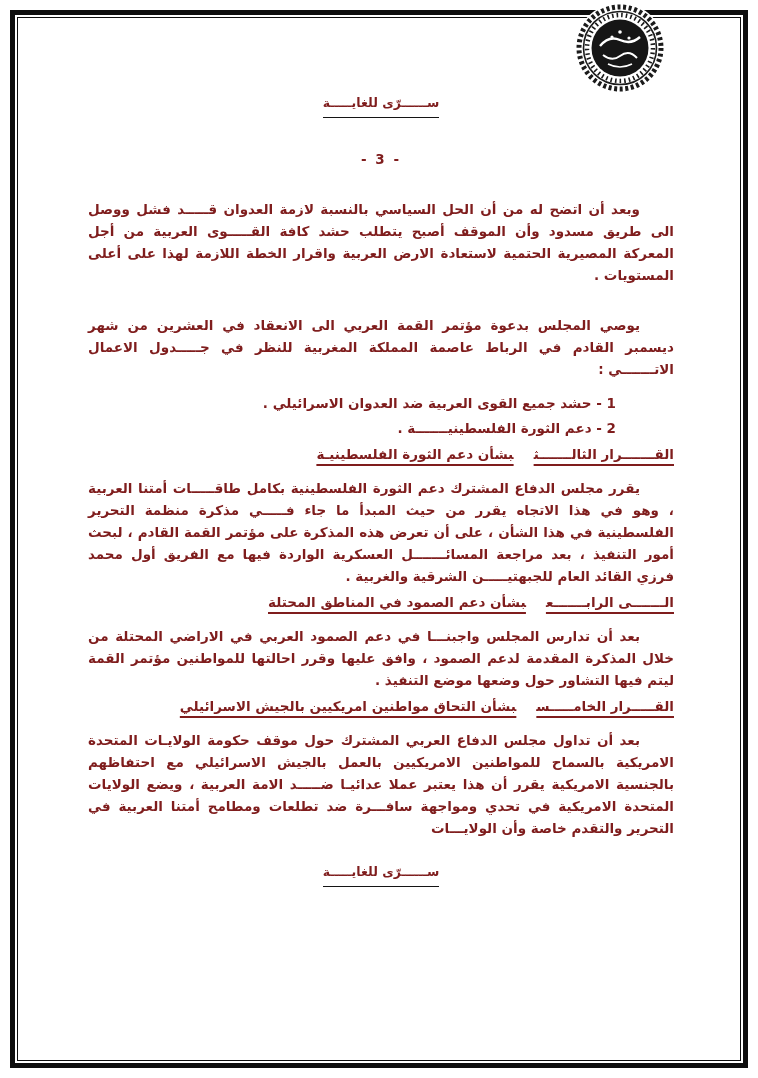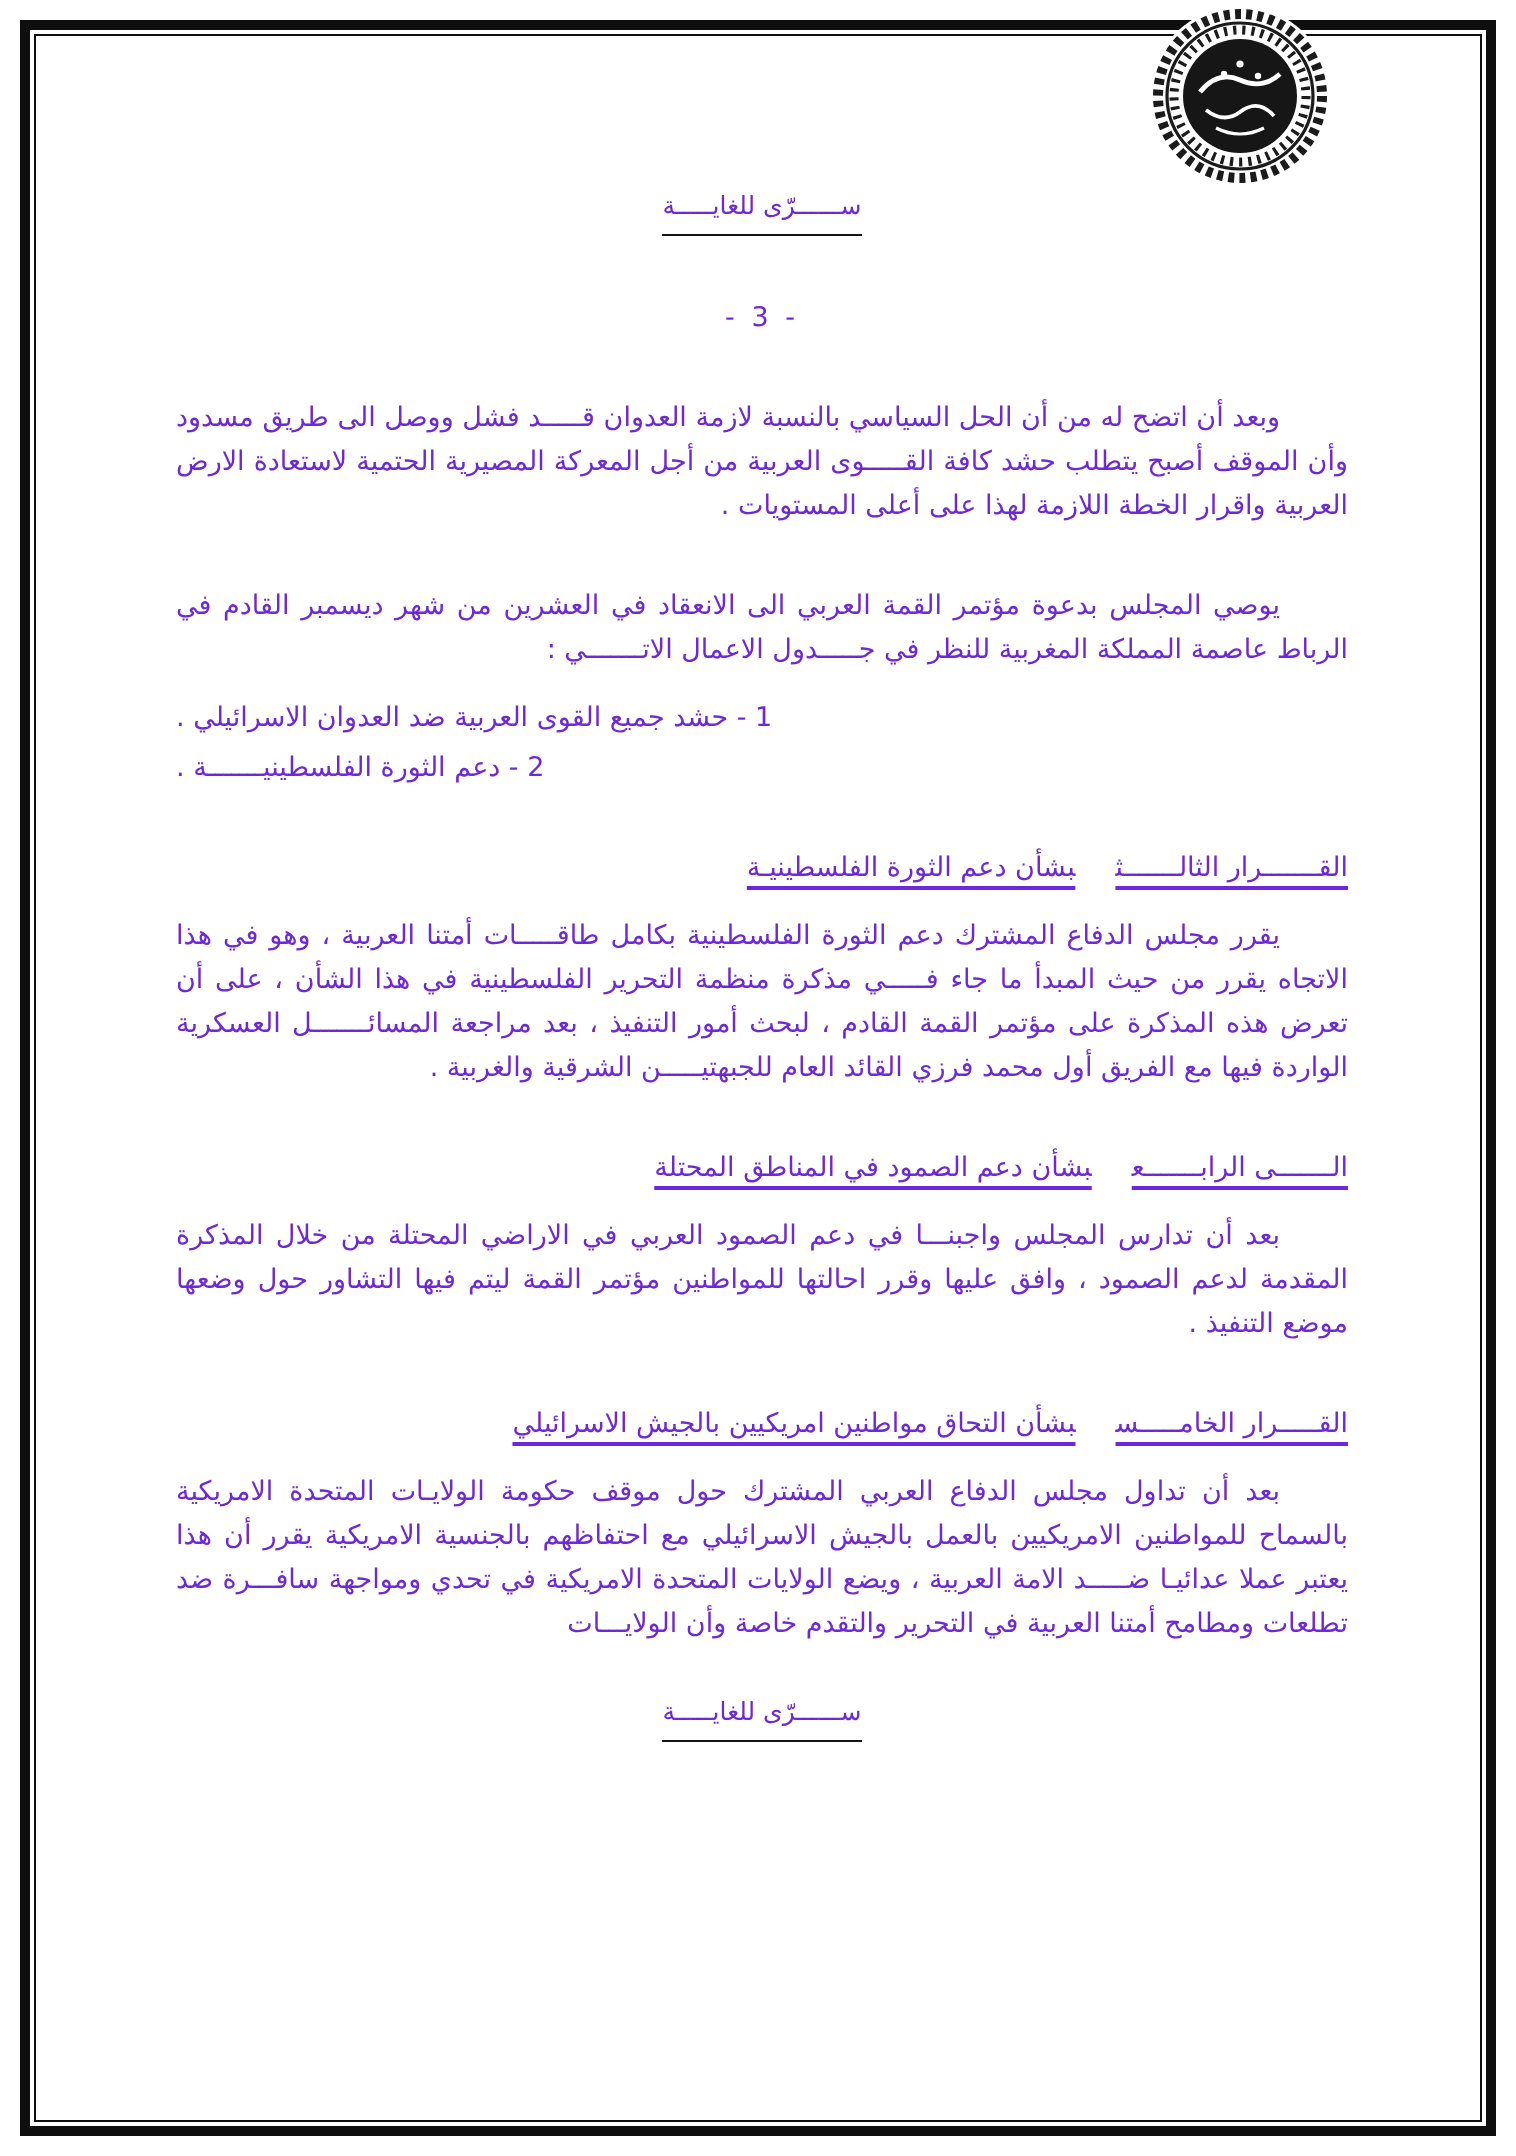--- a/index.html
+++ b/index.html
@@ -35,22 +35,22 @@
     z-index: 5;
   }
 
   .content {
     position: absolute;
     left: 88px;
     right: 84px;
     top: 92px;
     bottom: 20px;
     direction: rtl;
-    color: #6d28d9;
-    font-weight: normal;
+    color: #7f1d1d;
+    font-weight: bold;
     font-size: 13.5px;
     line-height: 22px;
   }
 
   .classification {
     text-align: center;
     font-size: 12.5px;
     letter-spacing: 1px;
   }
   .classification .uline {
@@ -71,25 +71,25 @@
     text-align: justify;
     text-indent: 34px;
   }
 
   .agenda {
     margin-top: 12px;
     padding-right: 58px;
   }
   .agenda-item {
     margin-top: 3px;
-    text-align: left;
+    text-align: right;
   }
 
   .res-heading {
-    margin-top: 28px;
+    margin-top: 4px;
     text-align: right;
     white-space: nowrap;
   }
   .res-heading .u {
     text-decoration: underline;
     text-underline-offset: 5px;
     text-decoration-thickness: 1.5px;
   }
   .res-heading .u.title { margin-left: 20px; }
 

